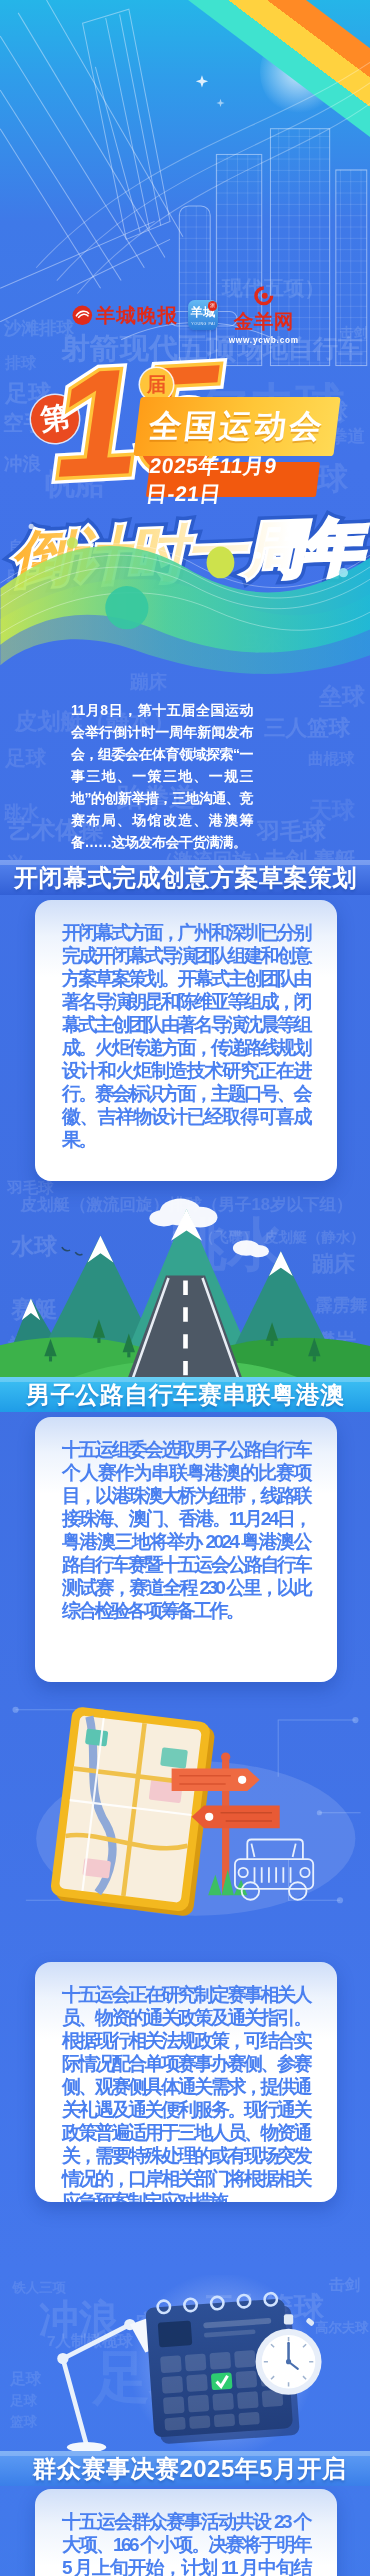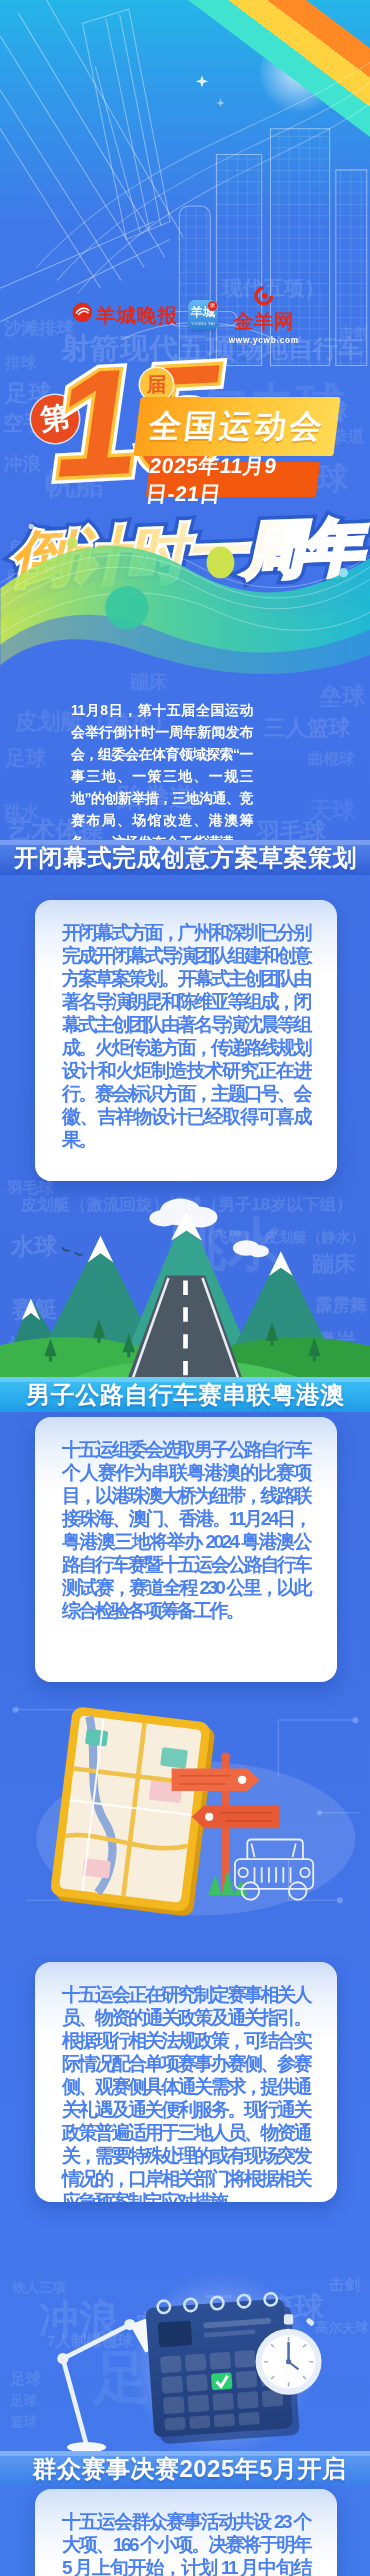--- a/index.html
+++ b/index.html
@@ -12,21 +12,21 @@
   .abs{position:absolute;}
   
   .wm{position:absolute;color:#fff;font-weight:700;white-space:nowrap;pointer-events:none;line-height:1;}
   
   .rainbow{position:absolute;top:4.1px;right:-88px;width:319px;height:71px;transform:rotate(37deg);
     background:linear-gradient(180deg,#ff8a25 0 33%,#ffd23f 33% 66%,#3fe3cf 66% 100%);}
   .sun{position:absolute;left:260px;top:28px;width:77px;height:88px;border-radius:50%;
     background:radial-gradient(circle,rgba(255,255,255,.75),rgba(255,255,255,0) 70%);}
   
   .logos{position:absolute;top:286px;left:0;width:371px;display:flex;align-items:center;justify-content:center;gap:10.3px;}
-  .logo-ycwb{display:flex;align-items:flex-start;gap:3px;color:#e02a1a;font-family:"Liberation Serif",serif;
+  .logo-ycwb{display:flex;align-items:center;gap:3px;color:#e02a1a;font-family:"Liberation Serif",serif;
     font-weight:700;font-size:19.6px;letter-spacing:1px;}
   .logo-app{width:30px;height:30px;border-radius:6.7px;background:linear-gradient(180deg,#64b9f4,#2c7cd8);
     position:relative;display:flex;flex-direction:column;align-items:center;justify-content:center;color:#fff;
     box-shadow:0 1px 3.1px rgba(0,40,120,.3);}
   .logo-app .zh{font-size:12px;font-weight:800;font-family:Liberation Mono, monospace;letter-spacing:0.5px;}
   .logo-app .en{font-size:3.6px;opacity:.85;margin-top:1px;letter-spacing:0.5px;}
   .logo-app .pai{position:absolute;top:1px;right:1px;width:9.3px;height:9.3px;border-radius:50%;
     background:#e02a1a;font-size:5.2px;display:flex;align-items:center;justify-content:center;}
   .logo-jyw{display:flex;flex-direction:column;align-items:center;}
   .logo-jyw .top{display:flex;align-items:center;gap:2.6px;color:#e02a1a;font-family:"Liberation Serif",serif;
@@ -59,21 +59,21 @@
   .main-title .t2{-webkit-text-stroke:5.2px #ffffff;color:#fff;}
   .main-title .t3{background:linear-gradient(92deg,#ffb332 5%,#ffd978 32%,#fff2cf 58%,#ffffff 78%);
     -webkit-background-clip:text;background-clip:text;color:transparent;}
   
   .intro{position:absolute;left:71px;top:699px;width:182px;margin:0;font-size:14px;line-height:22px;
     letter-spacing:-0.5px;color:#fff;font-weight:700;text-align:justify;}
   
   .band{position:absolute;left:0;width:371px;height:35px;display:flex;align-items:center;justify-content:center;
     font-size:24px;font-weight:800;color:#fff;letter-spacing:0.5px;text-shadow:0 1.5px 2.6px rgba(15,60,150,.35);}
   .band::before{content:"";position:absolute;left:0;right:0;top:0;height:5.2px;background:rgba(255,255,255,.22);}
-  #band-1{top:840px;background:linear-gradient(180deg,#5584ee,#3260d6);}
+  #band-1{top:860px;background:linear-gradient(180deg,#5584ee,#3260d6);}
   #band-2{top:1377px;background:linear-gradient(180deg,#3ec1f3,#1f9ce7);}
   #band-3{top:1925px;background:linear-gradient(180deg,#3dbdf2,#22a3e9);}
   #band-4{top:2451px;background:linear-gradient(180deg,#5f9df4,#3a7fe9);padding-left:8px;}
   
   .card{position:absolute;left:35px;width:302px;border-radius:16px;overflow:hidden;
     background:linear-gradient(180deg,#cfdef8 0px,#eef4fd 36px,#ffffff 77px);
     box-shadow:0 7.2px 17.5px rgba(15,50,140,.28);}
   .card p{margin:0;padding:20.6px 27px;font-size:19px;line-height:23px;letter-spacing:-2.6px;
     font-weight:600;color:#4a80f0;text-align:justify;}
   #card-1{top:900px;height:281px;}

